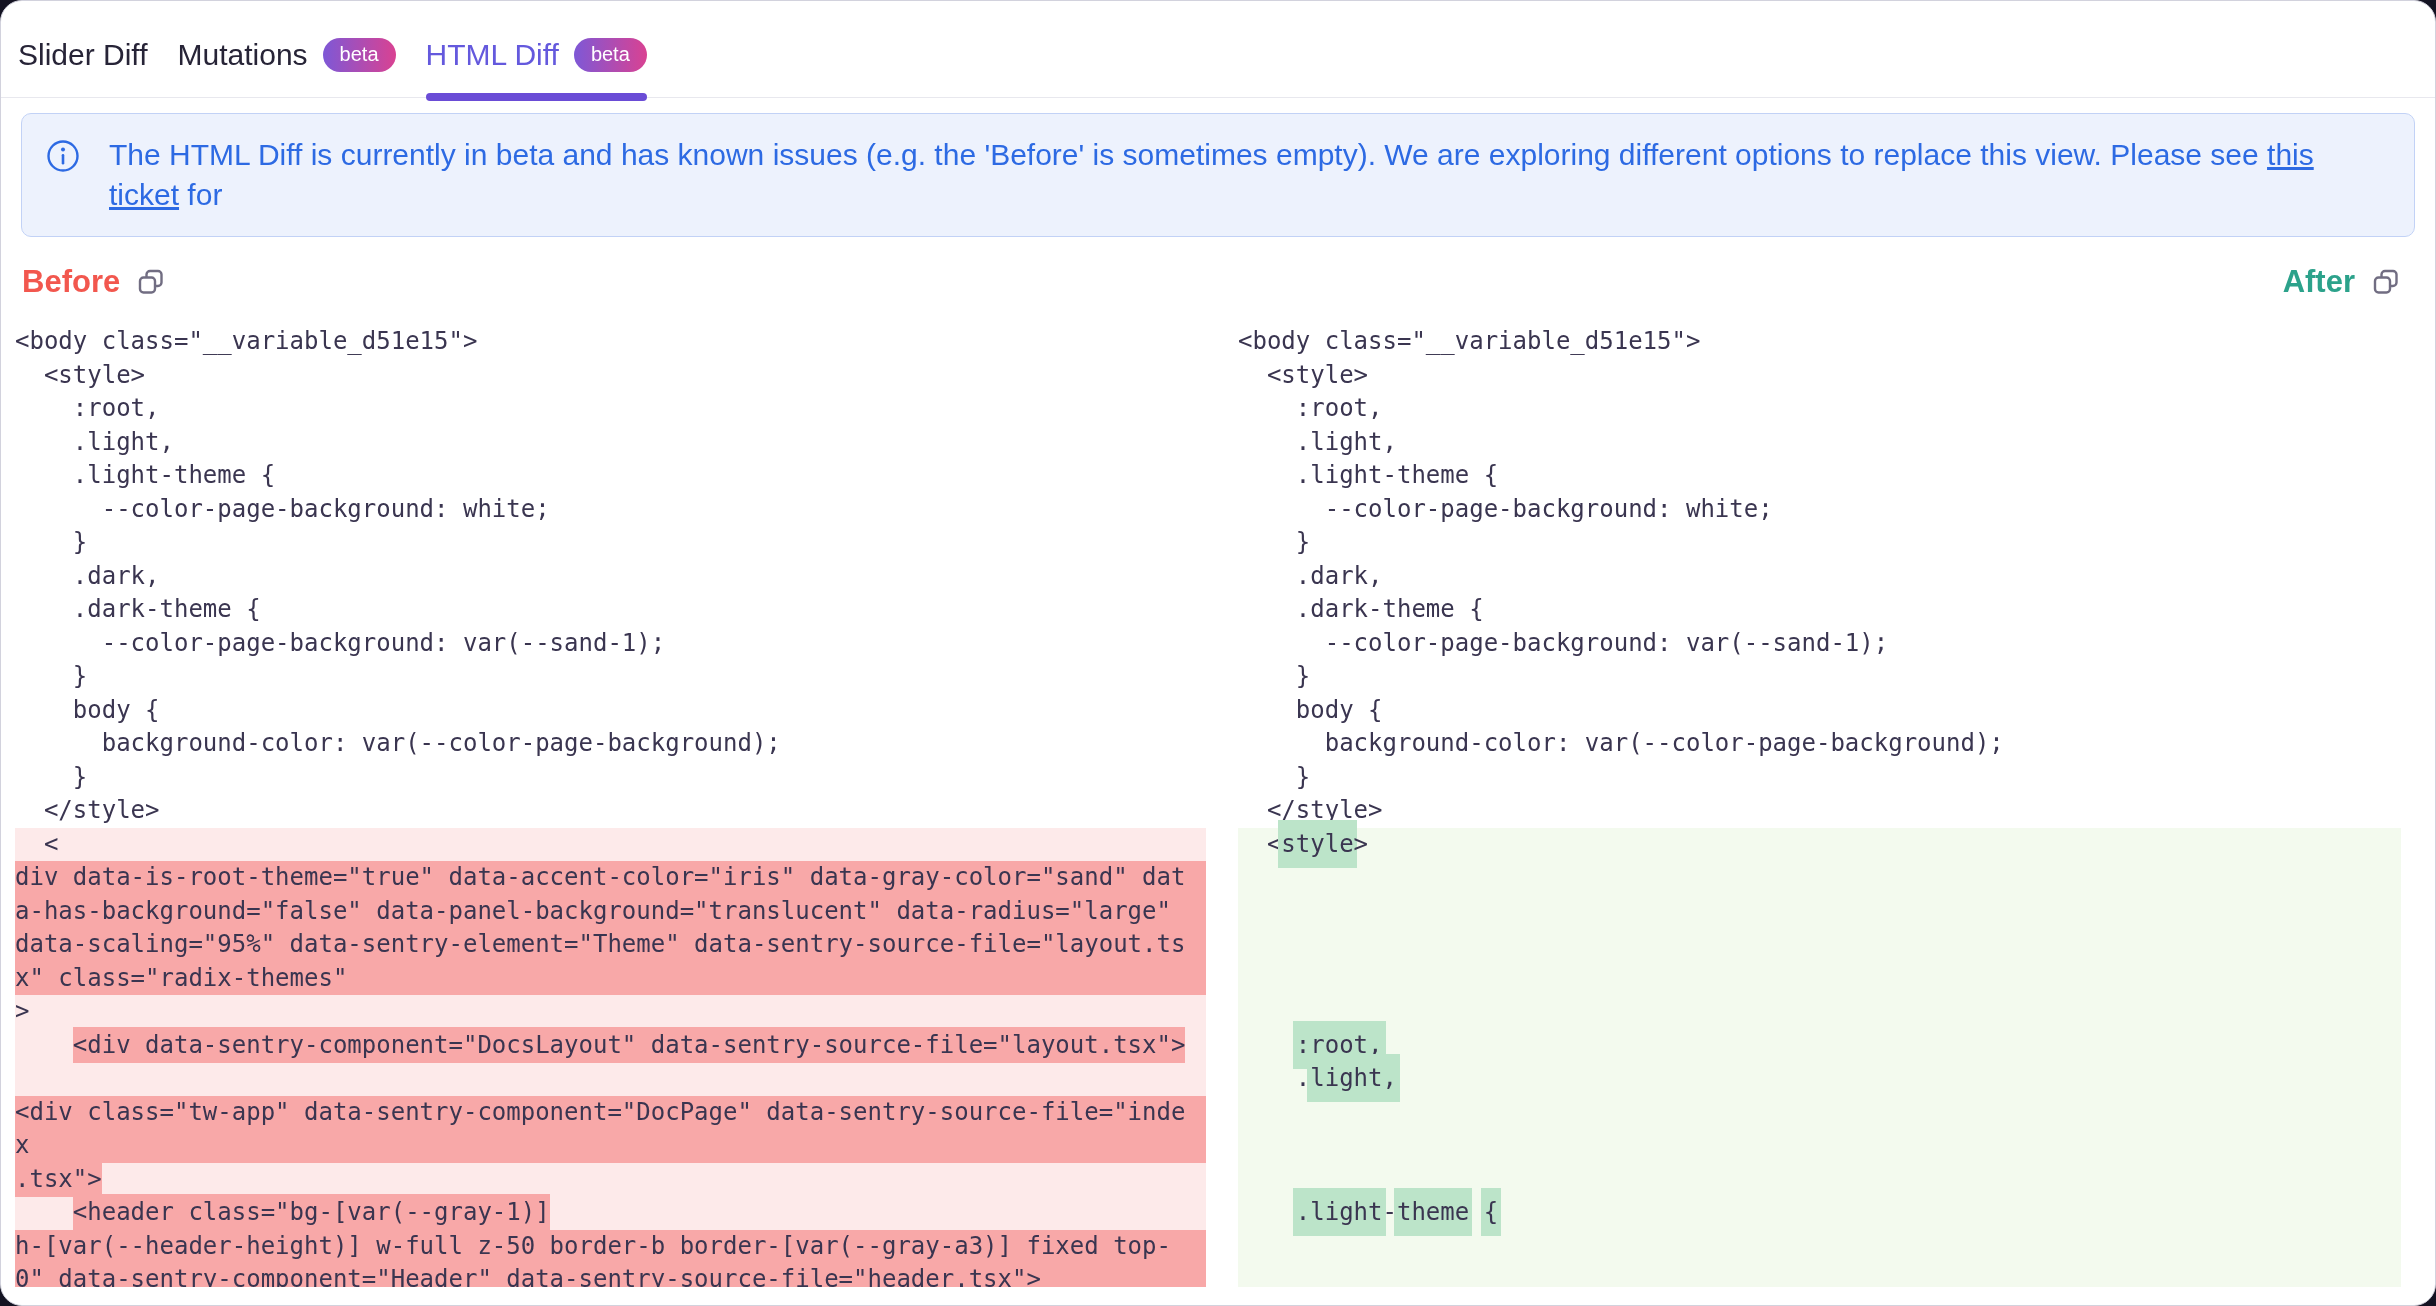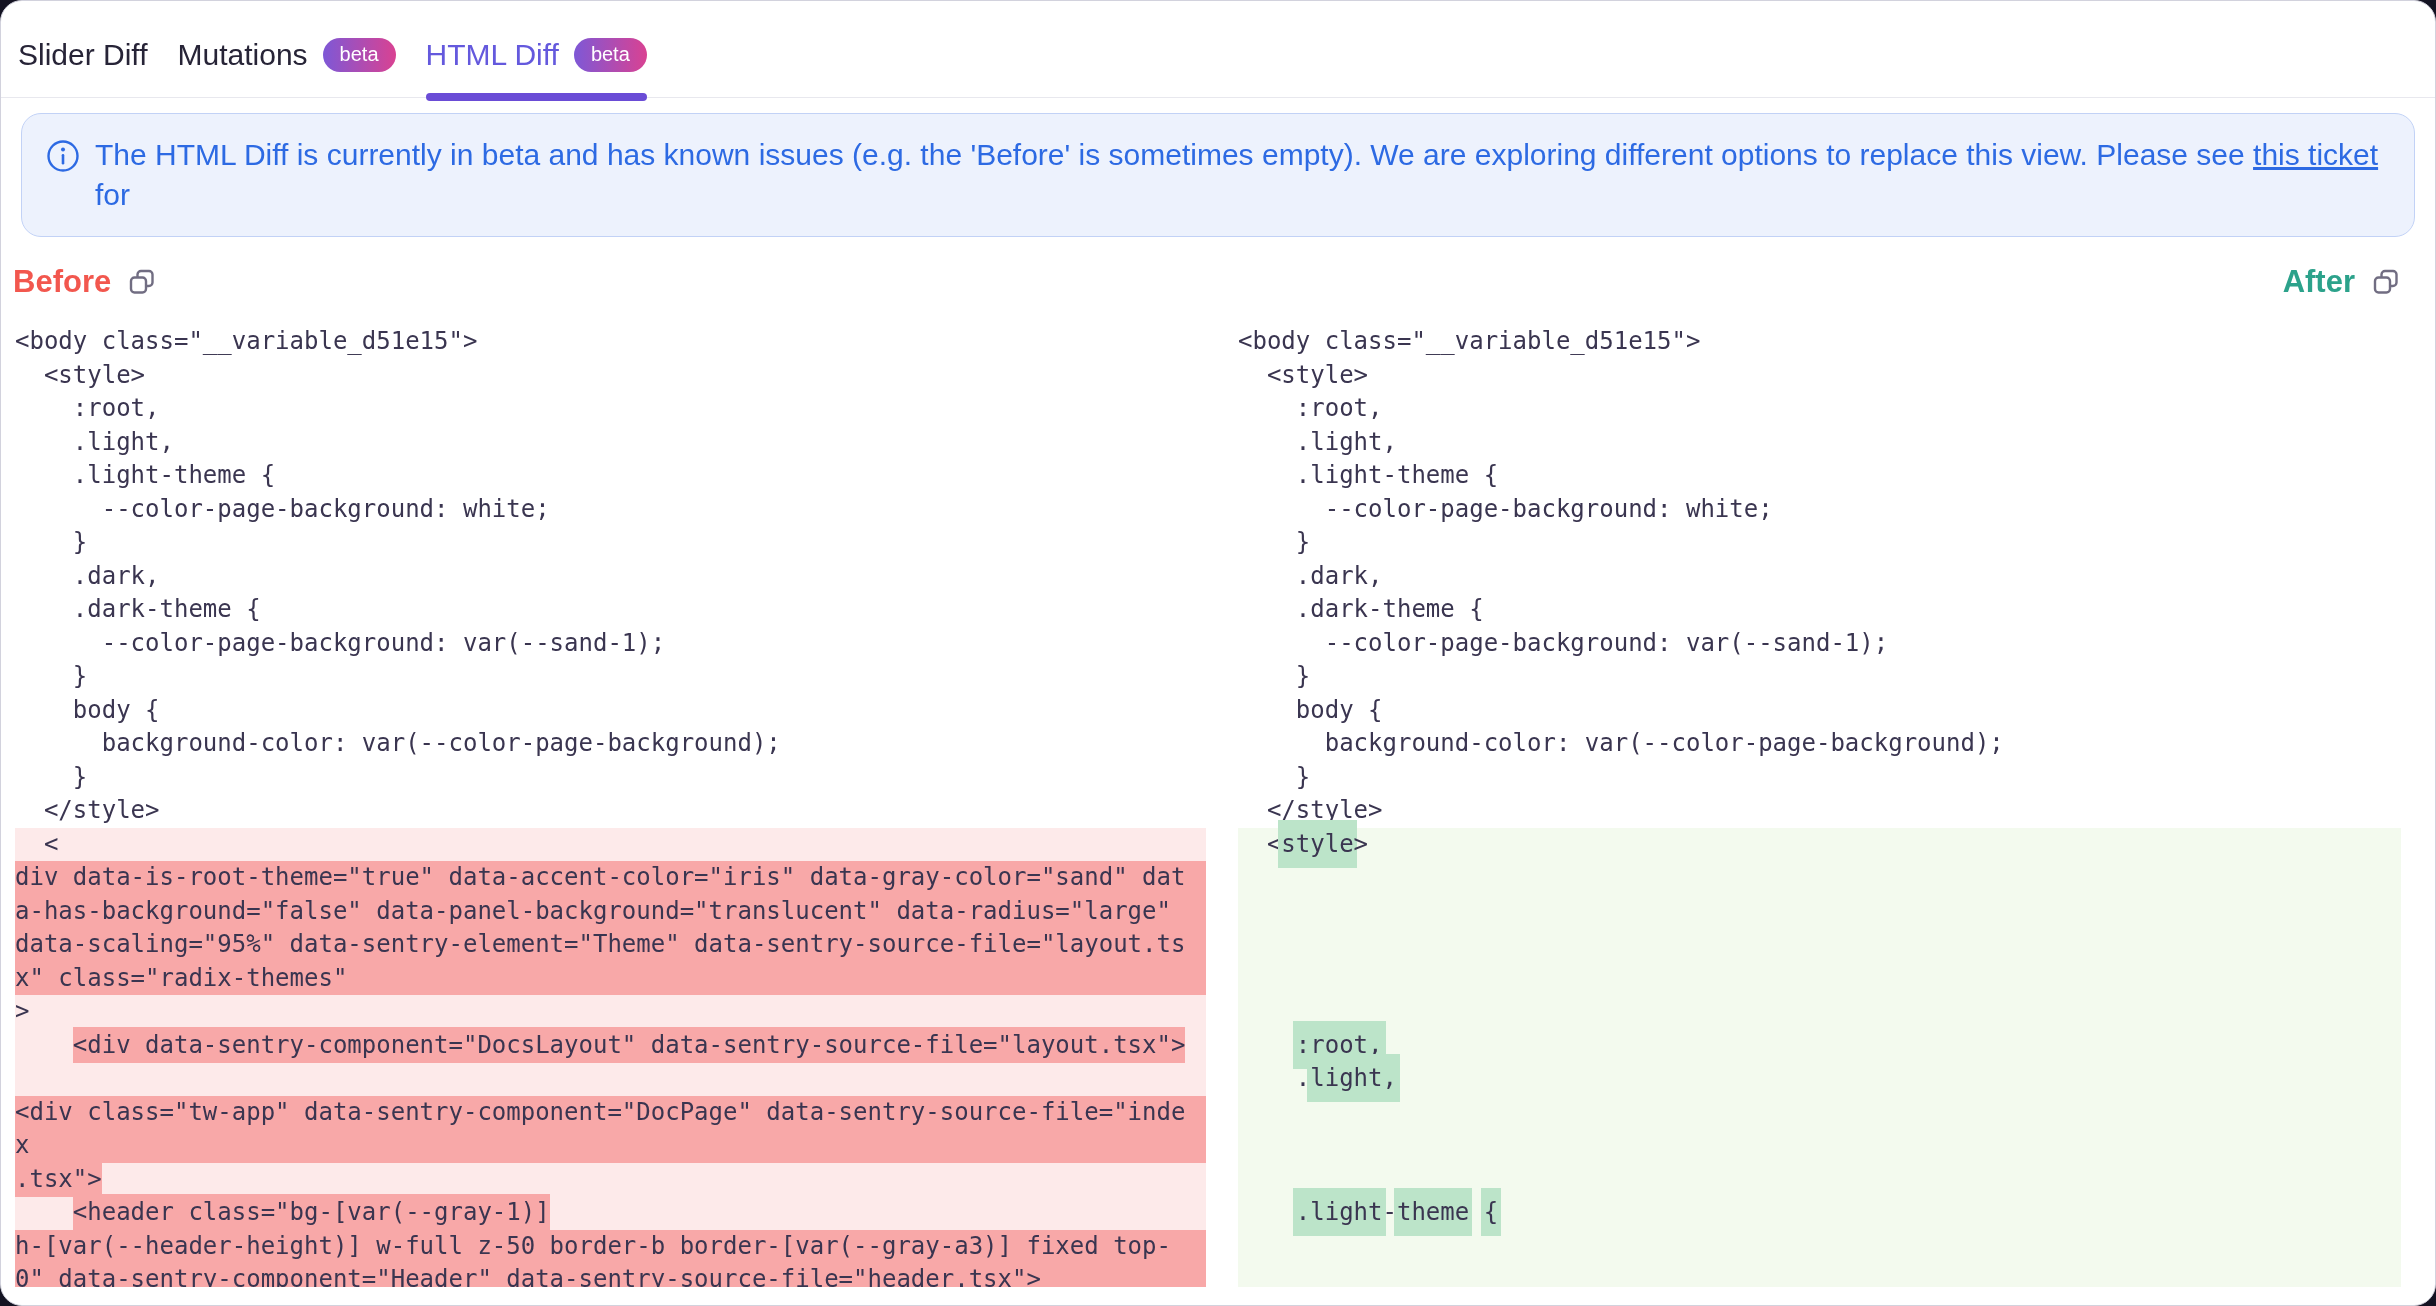--- a/index.html
+++ b/index.html
@@ -48,33 +48,33 @@
     font-size: 20px;
     padding: 6px 17px 8px;
     border-radius: 999px;
     line-height: 1;
   }
   
   .banner {
     margin: 15px 20px 0;
     background: #edf2fd;
     border: 1.5px solid #c2d2f6;
-    border-radius: 20px;
+    border-radius: 10px;
     padding: 21px 24px;
-    display: flex; gap: 15px;
+    display: flex; gap: 29px;
     color: #2d6ae3;
     font-size: 30px;
     line-height: 40px;
   }
   .banner .icon { flex: 0 0 auto; margin-top: 4px; }
   .banner a { color: #2d6ae3; text-decoration: underline; cursor: pointer; }
   
   .diffhead {
     display: flex; justify-content: space-between; align-items: center;
-    padding: 27px 34px 0 12px;
+    padding: 27px 34px 0 21px;
   }
   .sidelabel { display: flex; align-items: center; gap: 16px; }
   .sidelabel .lbl { font-size: 31px; font-weight: bold; }
   .lbl-before { color: #f2574e; }
   .lbl-after  { color: #2ca28b; }
   .copybtn { cursor: pointer; display: inline-flex; }
   
   .diffwrap {
     display: flex; gap: 32px;
     padding: 25px 34px 0 14px;

